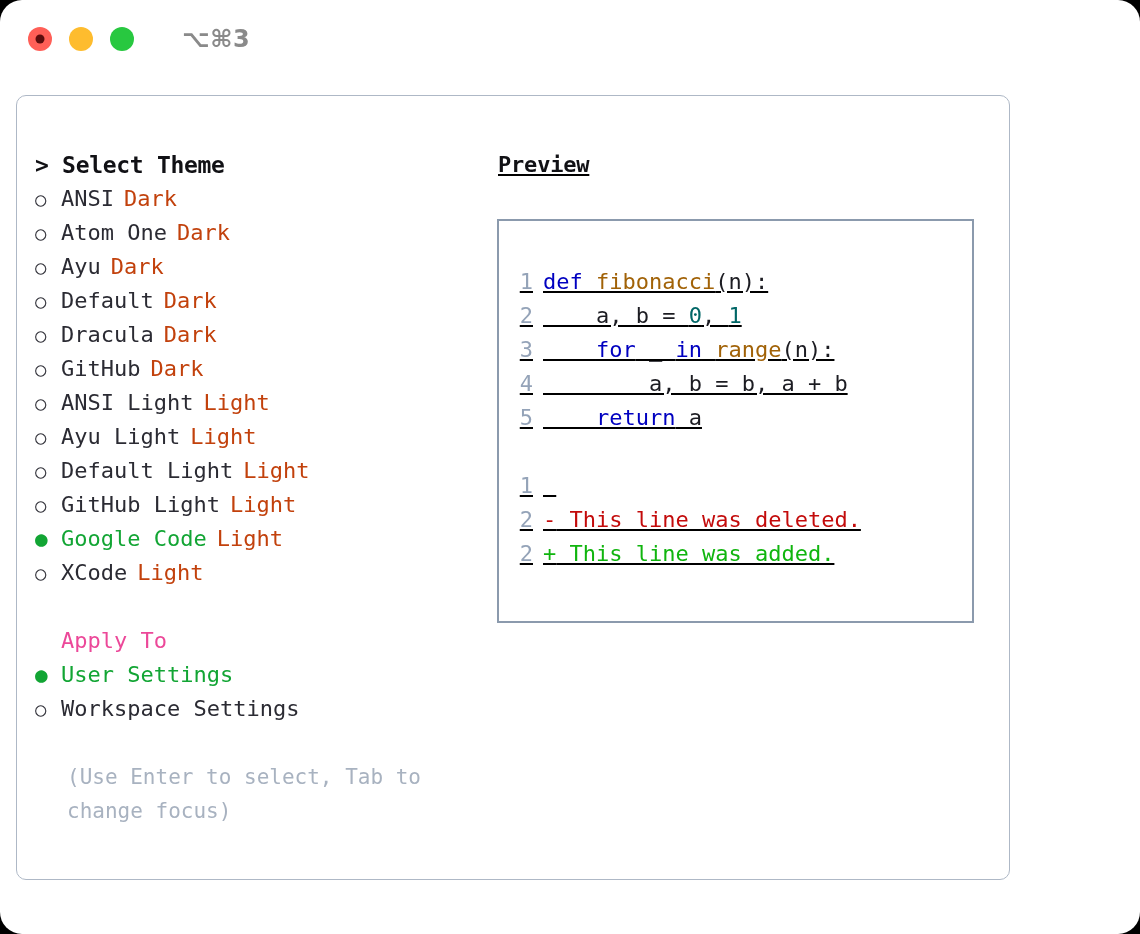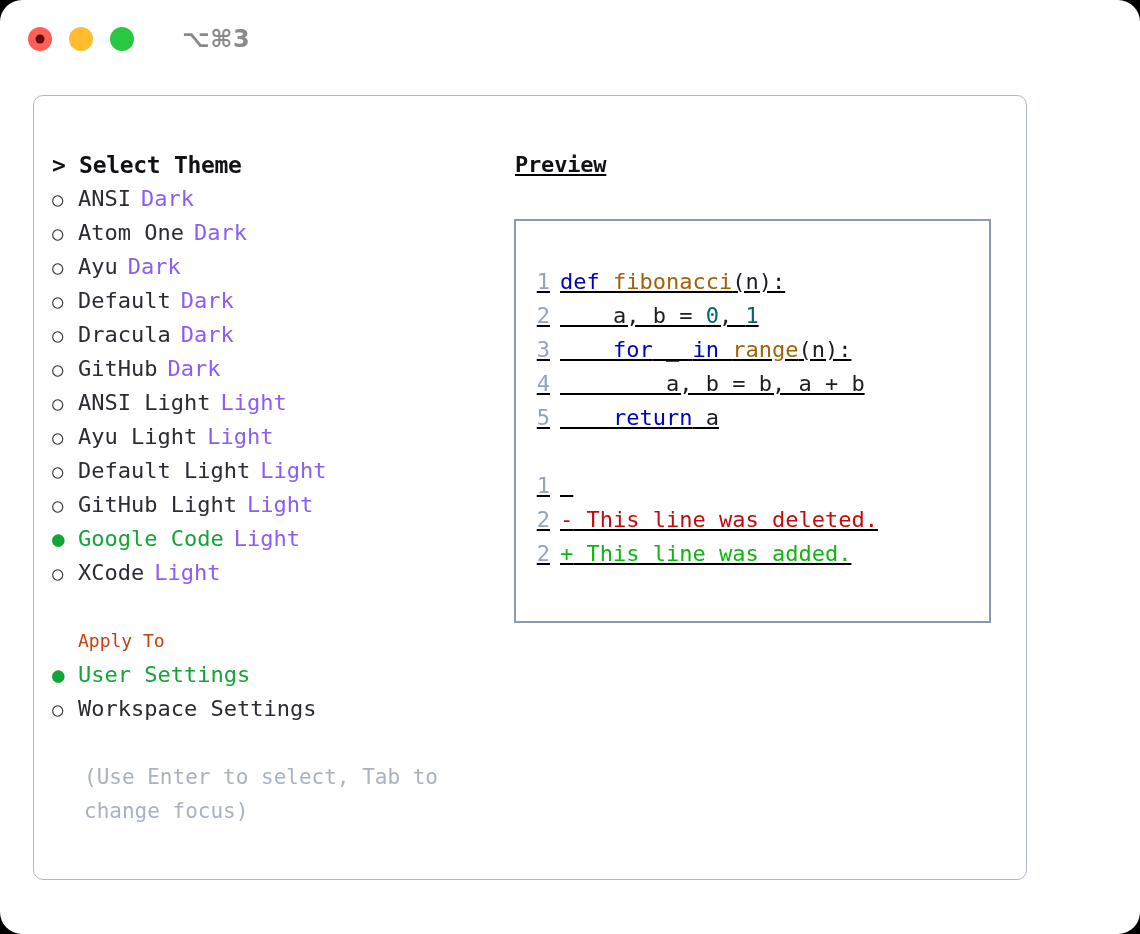--- a/index.html
+++ b/index.html
@@ -67,21 +67,21 @@
     font-family: "DejaVu Sans", "Liberation Sans", sans-serif;
     font-size: 24px;
     font-weight: 600;
     color: #8a8a8a;
     letter-spacing: 0.5px;
   }
 
   
   .panel {
     position: absolute;
-    left: 33px;
+    left: 16px;
     top: 95px;
     width: 994px;
     height: 785px;
     border: 1.6px solid #aeb8c6;
     border-radius: 10px;
     box-sizing: border-box;
     background: #ffffff;
   }
 
   .panel-inner {
@@ -132,29 +132,29 @@
     color: #12a534;
     font-size: 21px;
   }
   .theme-name {
     color: #2b2b33;
   }
   .theme-row.selected .theme-name {
     color: #12a534;
   }
   .theme-mode {
-    color: #8b5cf6;
+    color: #c2410c;
     margin-left: 10px;
   }
 
   .gap-block { height: 34px; }
 
   .section-label {
-    font-size: 18px;
-    color: #c2410c;
+    font-size: 22px;
+    color: #ec4899;
     line-height: 34px;
     padding-left: 26px;
     white-space: pre;
   }
 
   .hint {
     margin-top: 34px;
     font-size: 21px;
     line-height: 34px;
     color: #a8b2c0;

